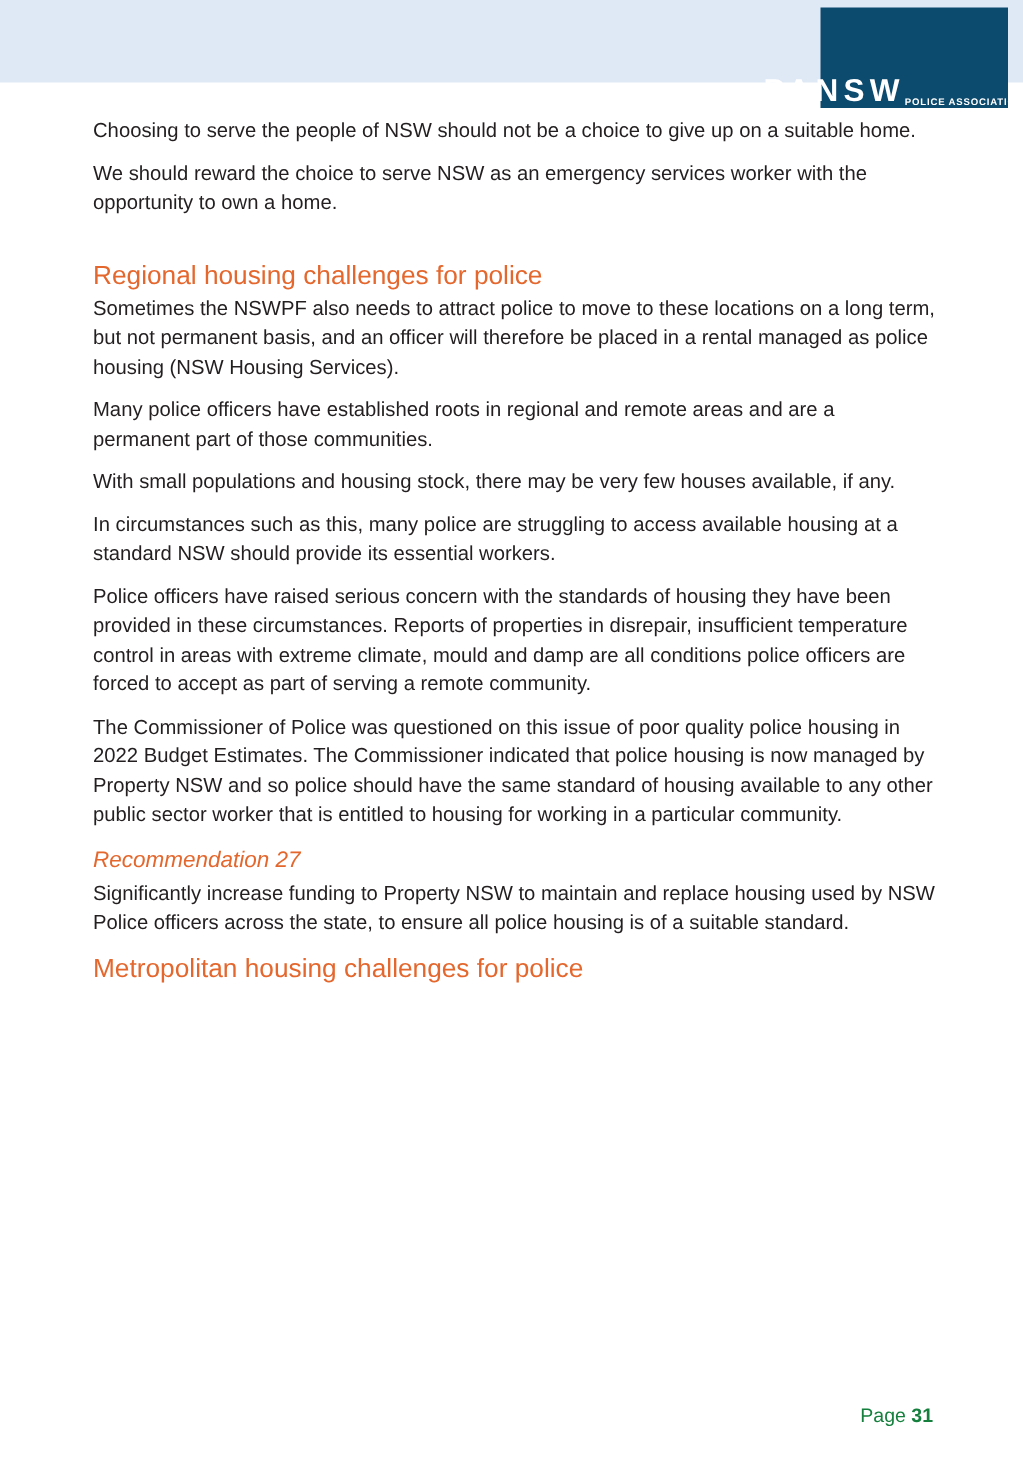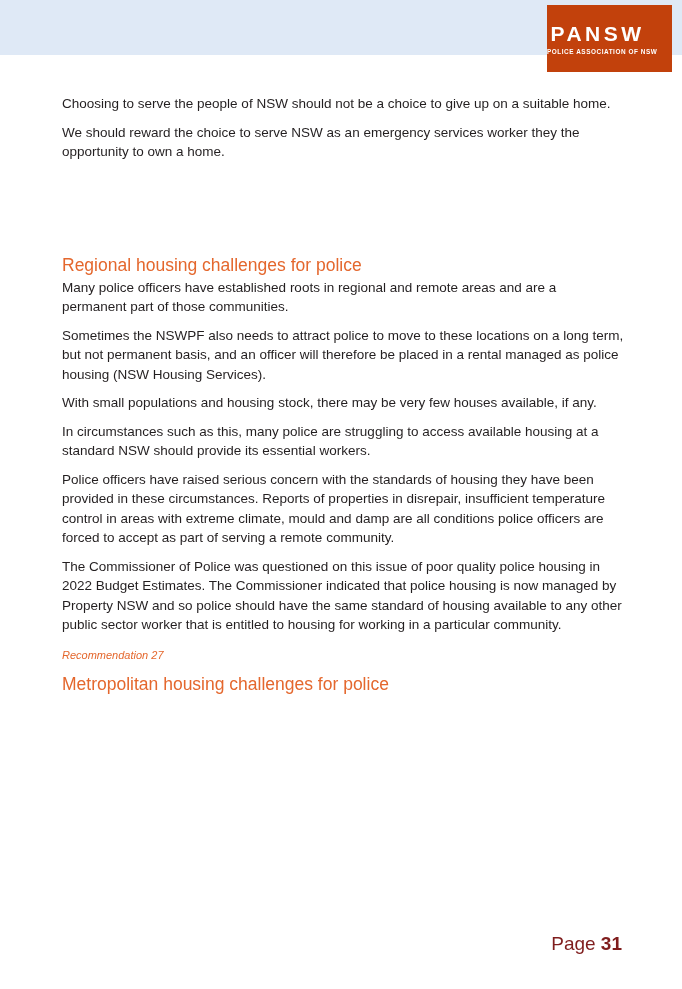--- a/index.html
+++ b/index.html
@@ -18,112 +18,113 @@
     width: 682px;
     height: 55px;
     background: #dfe9f6;
   }
   .logo-box {
     position: absolute;
     top: 5px;
     left: 547px;
     width: 125px;
     height: 67px;
-    background: #c2410c;
+    background: #0c4a6e;
     display: flex;
-    flex-direction: column;
-    align-items: flex-start;
+    flex-direction: row;
+    align-items: flex-end;
     justify-content: center;
   }
   .logo-title {
     color: #ffffff;
     font-weight: bold;
     font-size: 21px;
     letter-spacing: 3.5px;
     margin-left: 3.5px; 
     line-height: 22px;
   }
   .logo-subtitle {
     color: #ffffff;
     font-weight: bold;
     font-size: 6.4px;
     letter-spacing: 0.55px;
     margin-top: 3px;
     white-space: nowrap;
   }
   .content {
     position: absolute;
-    top: 70px;
+    top: 53px;
     left: 62px;
     width: 562px;
     padding-top: 24px;
     color: #231f20;
   }
   .content p.body-para {
     margin: 0 0 9px 0;
     font-size: 13.5px;
     line-height: 19.5px;
     color: #231f20;
   }
   .section-heading {
     color: #e4672d;
     font-size: 17.5px;
     font-weight: 400;
     line-height: 22px;
     margin: 0 0 2px 0;
   }
   .section-heading.first {
-    margin-top: 92px;
+    margin-top: 27px;
   }
   .section-heading.second {
     margin-top: 8px;
   }
   .rec-heading {
     color: #e4672d;
     font-style: italic;
-    font-size: 11px;
+    font-size: 15px;
     font-weight: 400;
     line-height: 19px;
     margin: 11px 0 3px 0;
   }
   .footer {
     position: absolute;
     top: 936px;
     right: 60px;
-    font-size: 19px;
+    font-size: 13px;
     line-height: 16px;
-    color: #7f1d1d;
+    color: #15803d;
   }
   .footer .page-number { font-weight: bold; }
 </style>
 </head>
 <body>
 
 <div class="header-band"></div>
 
 <div class="logo-box">
   <div class="logo-title">PANSW</div>
   <div class="logo-subtitle">POLICE ASSOCIATION OF NSW</div>
 </div>
 
 <div class="content">
 
   <p class="body-para">Choosing to serve the people of NSW should not be a choice to give up on a suitable home.</p>
-  <p class="body-para">We should reward the choice to serve NSW as an emergency services worker they the opportunity to own a home.</p>
+  <p class="body-para">We should reward the choice to serve NSW as an emergency services worker with the opportunity to own a home.</p>
 
   <h2 class="section-heading first">Regional housing challenges for police</h2>
 
+  <p class="body-para">Sometimes the NSWPF also needs to attract police to move to these locations on a long term, but not permanent basis, and an officer will therefore be placed in a rental managed as police housing (NSW Housing Services).</p>
   <p class="body-para">Many police officers have established roots in regional and remote areas and are a permanent part of those communities.</p>
-  <p class="body-para">Sometimes the NSWPF also needs to attract police to move to these locations on a long term, but not permanent basis, and an officer will therefore be placed in a rental managed as police housing (NSW Housing Services).</p>
   <p class="body-para">With small populations and housing stock, there may be very few houses available, if any.</p>
   <p class="body-para">In circumstances such as this, many police are struggling to access available housing at a standard NSW should provide its essential workers.</p>
   <p class="body-para">Police officers have raised serious concern with the standards of housing they have been provided in these circumstances. Reports of properties in disrepair, insufficient temperature control in areas with extreme climate, mould and damp are all conditions police officers are forced to accept as part of serving a remote community.</p>
   <p class="body-para">The Commissioner of Police was questioned on this issue of poor quality police housing in 2022 Budget Estimates. The Commissioner indicated that police housing is now managed by Property NSW and so police should have the same standard of housing available to any other public sector worker that is entitled to housing for working in a particular community.</p>
 
   <h3 class="rec-heading">Recommendation 27</h3>
+  <p class="body-para">Significantly increase funding to Property NSW to maintain and replace housing used by NSW Police officers across the state, to ensure all police housing is of a suitable standard.</p>
 
   <h2 class="section-heading second">Metropolitan housing challenges for police</h2>
 
 </div>
 
 <div class="footer">
   <span class="page-label">Page</span>
   <span class="page-number">31</span>
 </div>
 

